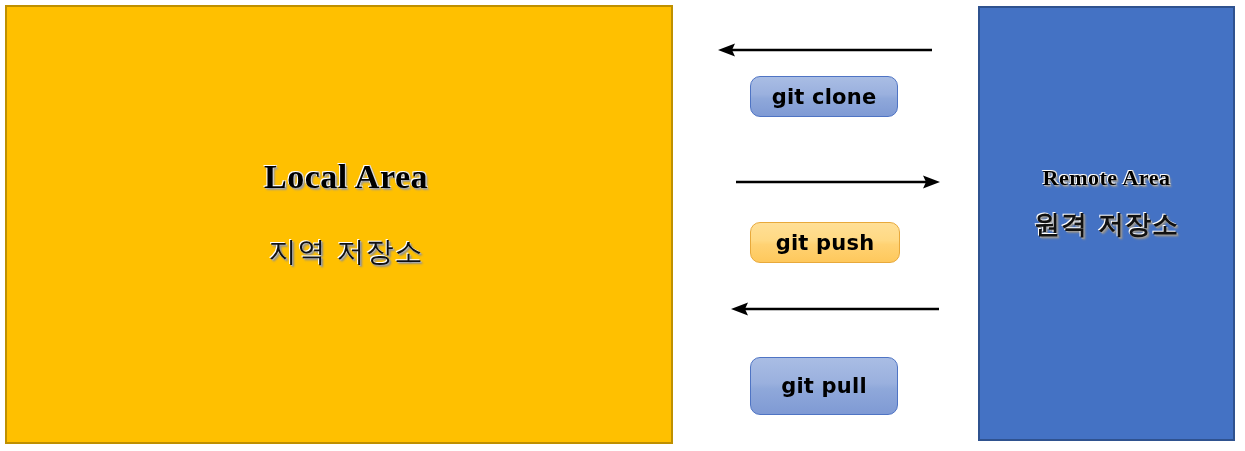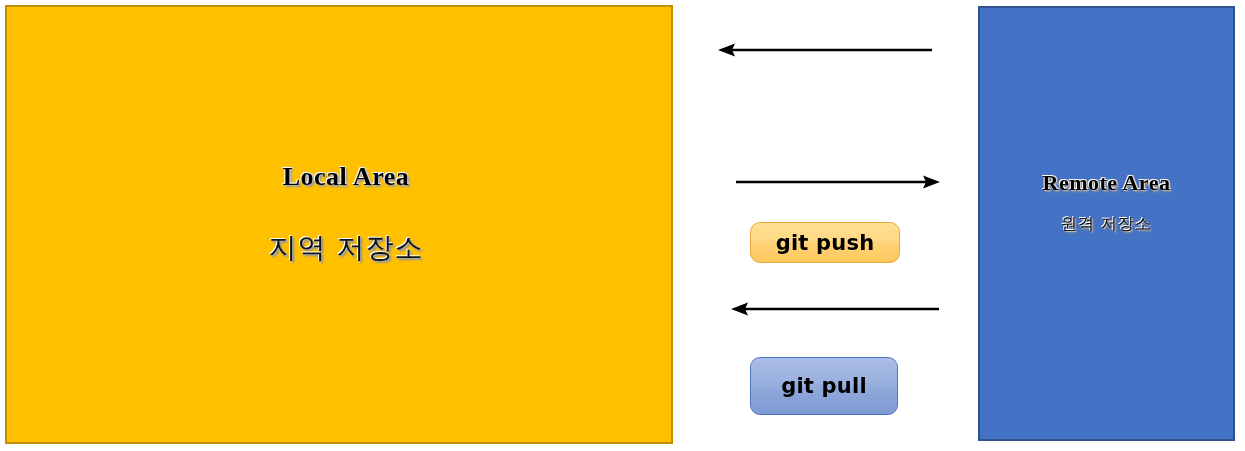--- a/index.html
+++ b/index.html
@@ -47,21 +47,21 @@
     width: 257px;
     height: 435px;
     background: #4472C4;
     border: 2px solid #2F528F;
   }
 
   
   .area-title-en {
     font-family: "Liberation Serif", "DejaVu Serif", serif;
     font-weight: bold;
-    font-size: 26px;
+    font-size: 34px;
     letter-spacing: 0.5px;
     color: #000000;
     text-shadow:
       -1px -1px 0 #ffffff,
        1px -1px 0 #d9d9d9,
        2px  2px 2px #9a9a9a,
        1px  1px 0 #bfbfbf;
     white-space: nowrap;
     line-height: 1;
   }
@@ -78,21 +78,21 @@
        2px  2px 2px #8f8f8f,
        1px  1px 0 #cccccc;
     white-space: nowrap;
     line-height: 1;
   }
 
   #local-area .area-title-en { margin-bottom: 44px; }
   #remote-area .area-title-en { margin-bottom: 22px; }
   #local-area .area-title-ko { font-size: 28px; text-align: center; }
   #remote-area .area-title-en { font-size: 22px; }
-  #remote-area .area-title-ko { font-size: 16px; }
+  #remote-area .area-title-ko { font-size: 26px; font-weight: bold; }
 
   
   #local-area .stack { transform: translateX(7px) translateY(-12px); display:flex; flex-direction:column; align-items:center; }
   #remote-area .stack { transform: translateY(-22px); display:flex; flex-direction:column; align-items:center; }
 
   
   .arrow-svg {
     position: absolute;
     overflow: visible;
   }
@@ -147,20 +147,21 @@
   <svg class="arrow-svg" id="arrow-push" style="left:734px; top:170px;" width="206" height="24" viewBox="0 0 206 24">
     <line x1="2" y1="12" x2="192" y2="12" stroke="#000000" stroke-width="2.4"></line>
     <polygon points="206,12 189,5.5 192,12 189,18.5" fill="#000000"></polygon>
   </svg>
 
   <svg class="arrow-svg" id="arrow-pull" style="left:731px; top:297px;" width="210" height="24" viewBox="0 0 210 24">
     <line x1="14" y1="12" x2="208" y2="12" stroke="#000000" stroke-width="2.4"></line>
     <polygon points="0,12 17,5.5 14,12 17,18.5" fill="#000000"></polygon>
   </svg>
 
+  <div class="cmd-badge blue" id="badge-git-clone">git clone</div>
 
   <div class="cmd-badge amber" id="badge-git-push">git push</div>
 
   <div class="cmd-badge blue" id="badge-git-pull">git pull</div>
 
   <div class="area-box" id="remote-area">
     <div class="stack">
       <div class="area-title-en">Remote Area</div>
       <div class="area-title-ko">원격 저장소</div>
     </div>

